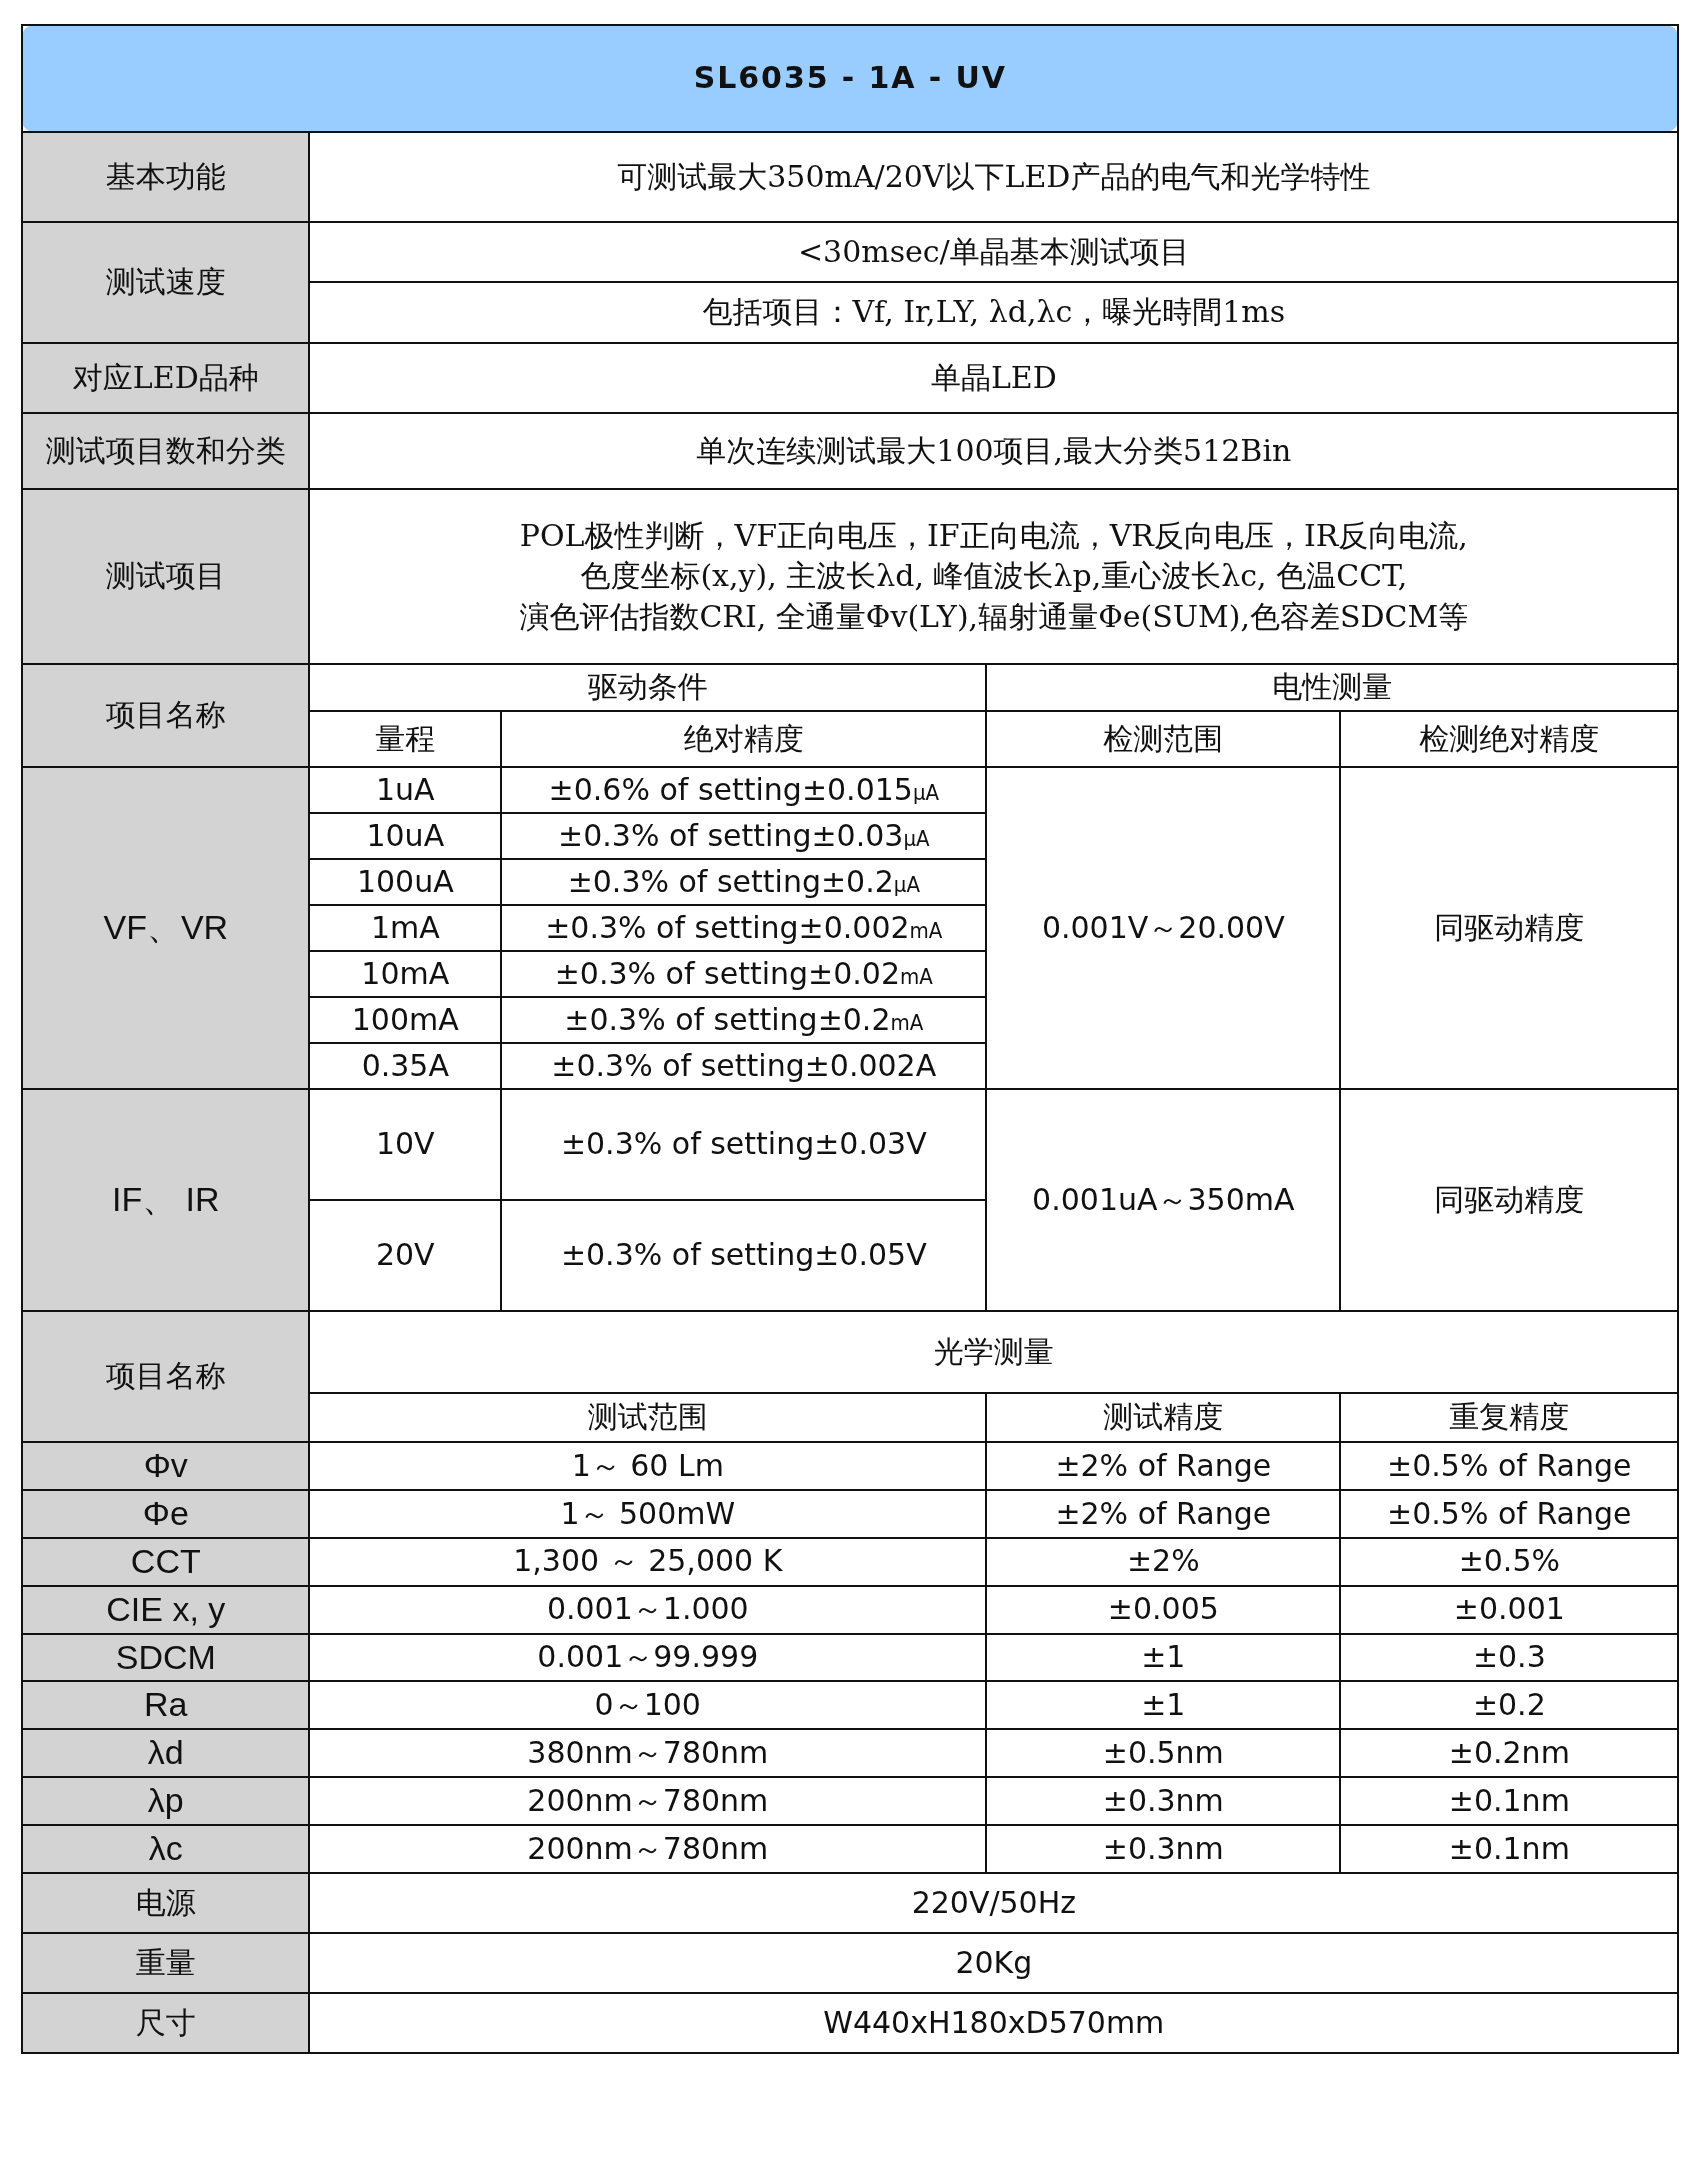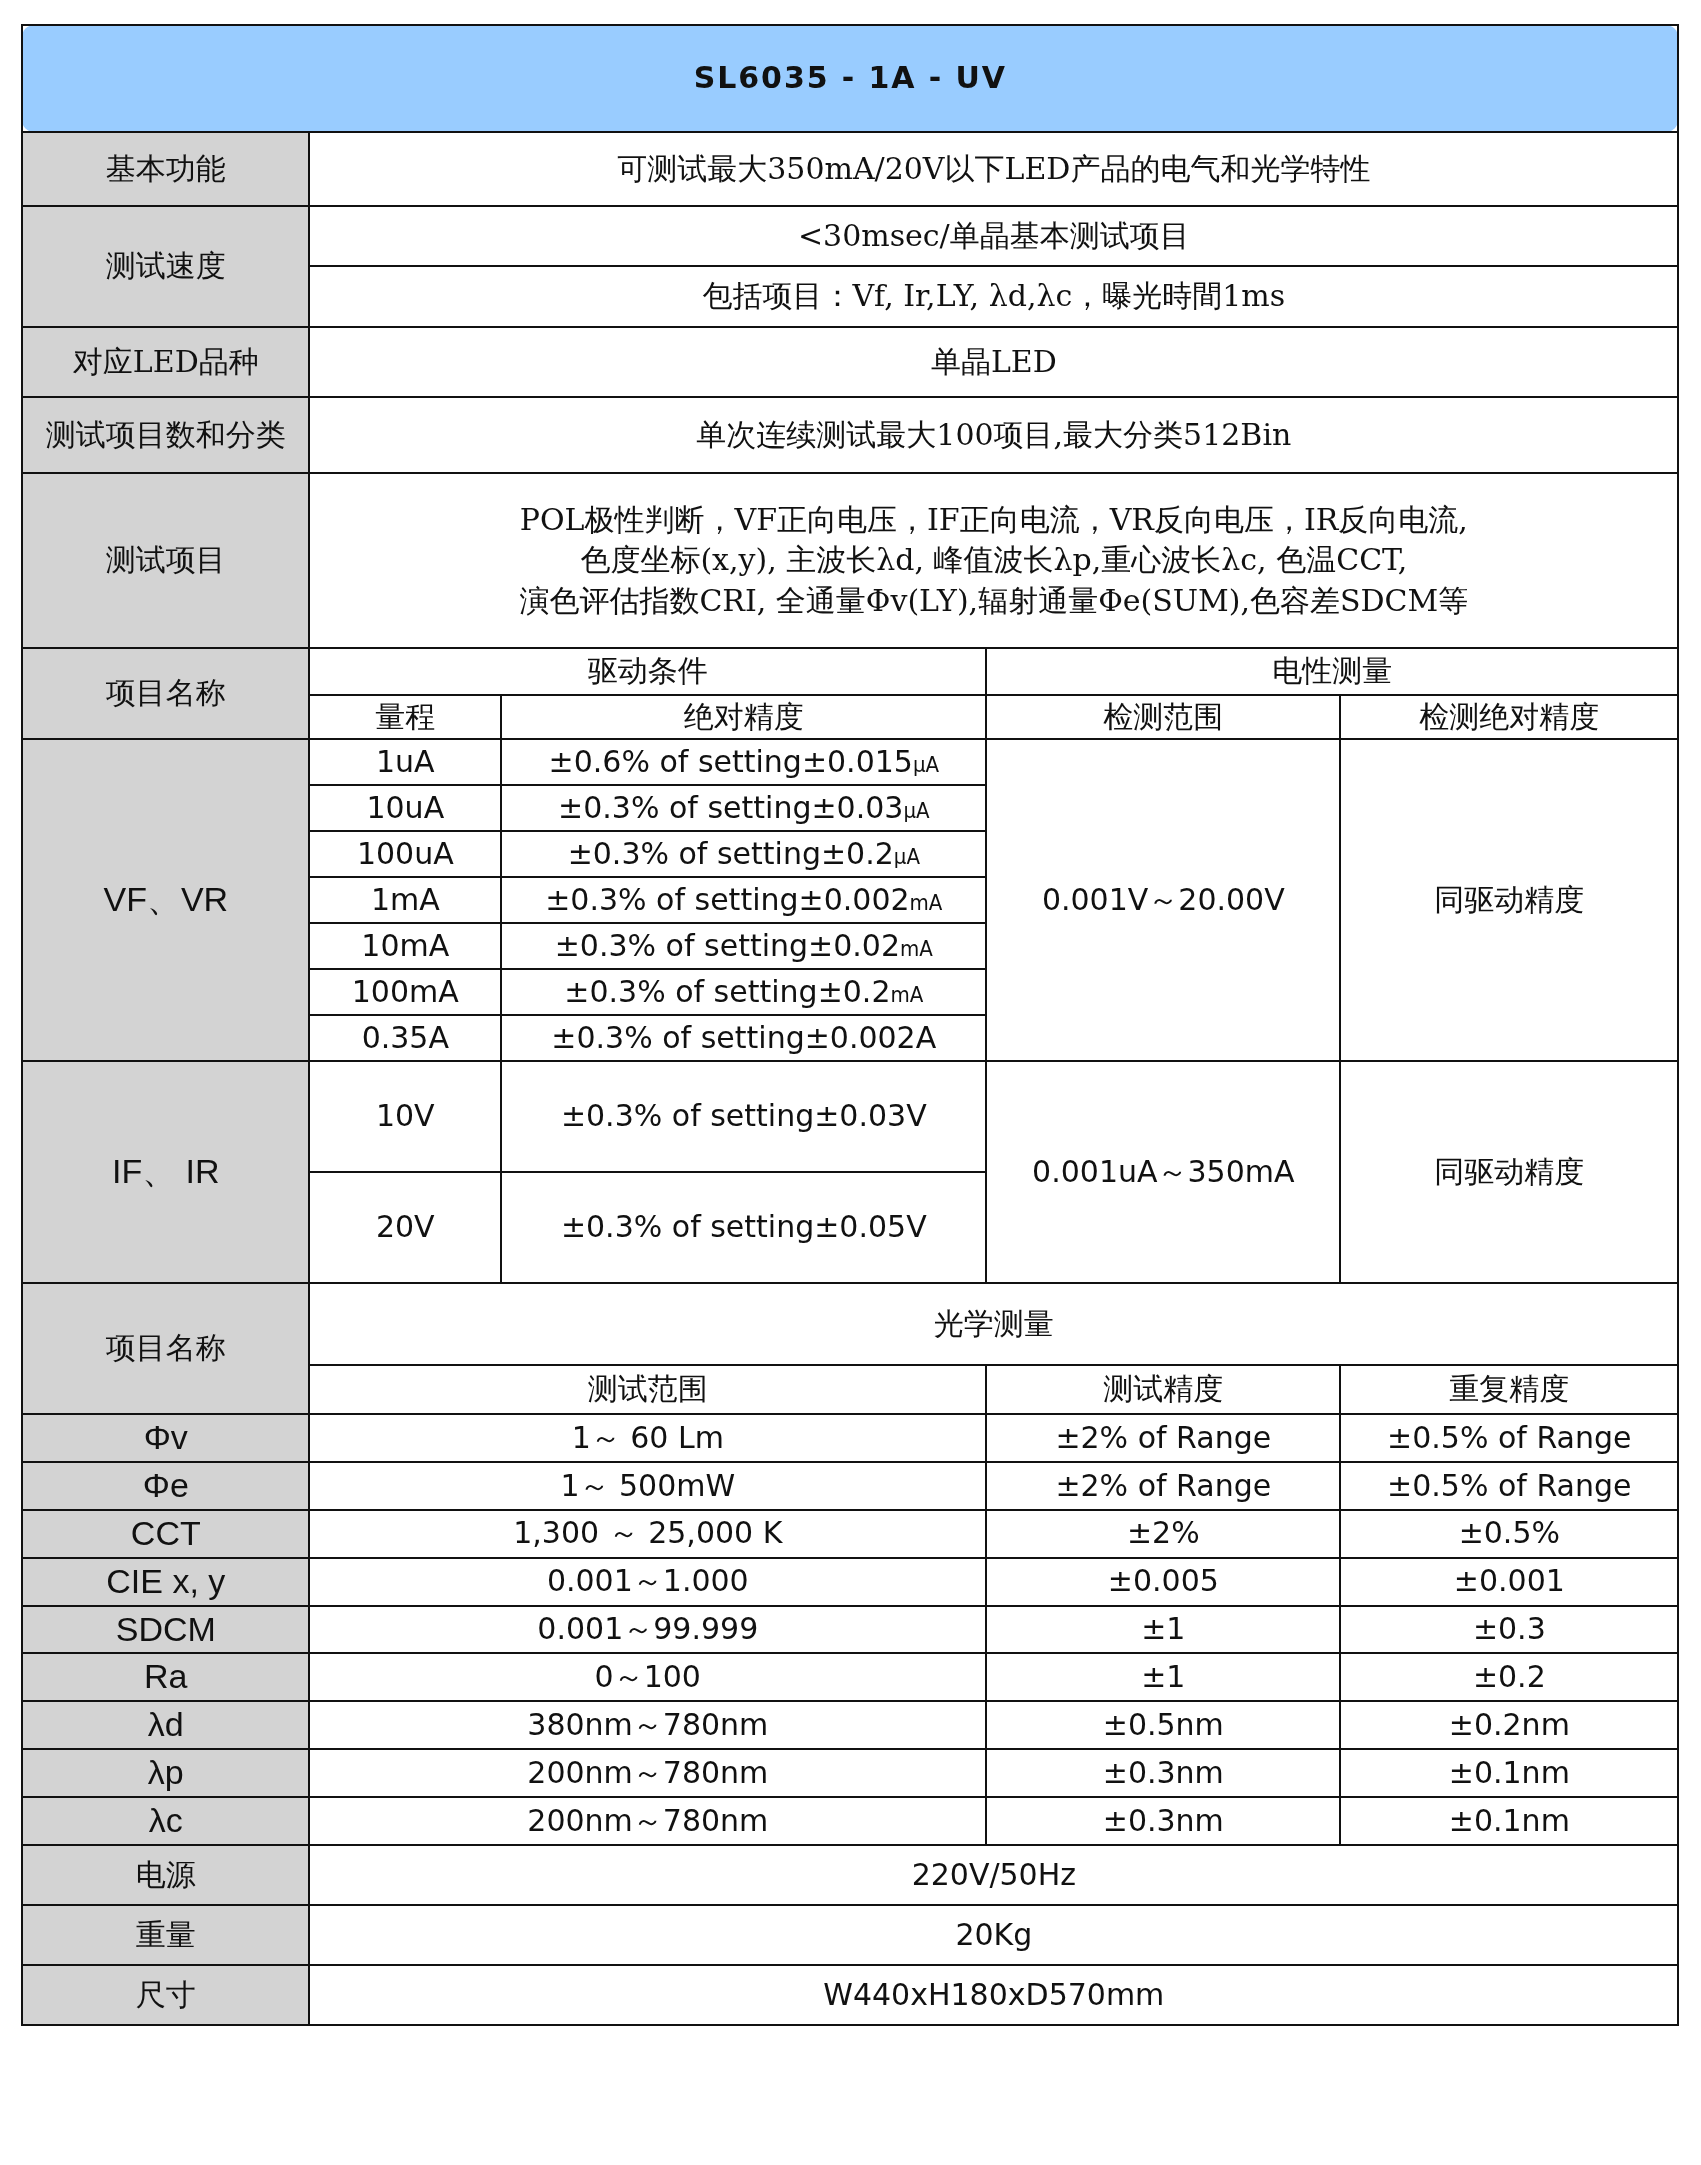--- a/index.html
+++ b/index.html
@@ -11,28 +11,28 @@
                   padding: 0; font-size: 30px; line-height: 1.35; background: #fff; }
   td.title { background: #99ccff; height: 105px; font-weight: bold; font-size: 58px;
              letter-spacing: 1.9px; border-width: 3.9px; border-radius: 12px; }
   td.lbl { background: #d3d3d3; font-family: "DejaVu Serif", "Liberation Serif", serif; font-size: 29px; }
   td.lbl.sym { font-family: Liberation Sans, sans-serif; font-size: 34px; }
   td.hdr { font-family: "DejaVu Serif", "Liberation Serif", serif; font-size: 29px; }
   td.multi { line-height: 1.45; }
   td.thin { border-width: 1.9px; }
   .unit-small { font-size: 22px; font-family: "DejaVu Sans Condensed", "DejaVu Sans", sans-serif; }
   .sub-top { vertical-align: bottom !important; padding-bottom: 3.9px !important; }
-  .r-basic { height: 74px; margin-left: 48px; }
+  .r-basic { height: 90px; margin-left: 48px; }
   .r-speed1 { height: 60px; }
   .r-speed2 { height: 61px; }
   .r-led { height: 70px; margin-left: 15px; }
   .r-count { height: 76px; }
   .r-items { height: 175px; }
   .r-hdr1 { height: 47px; }
-  .r-hdr2 { height: 44px; }
+  .r-hdr2 { height: 56px; }
   .r-vf { height: 46px; }
   .r-if { height: 111px; }
   .r-ophdr1 { height: 82px; }
   .r-ophdr2 { height: 49px; }
   .r-op { height: 39px; }
   .r-op.tall { height: 47px; }
   .r-foot { height: 60px; }
 </style>
 </head>
 <body>

